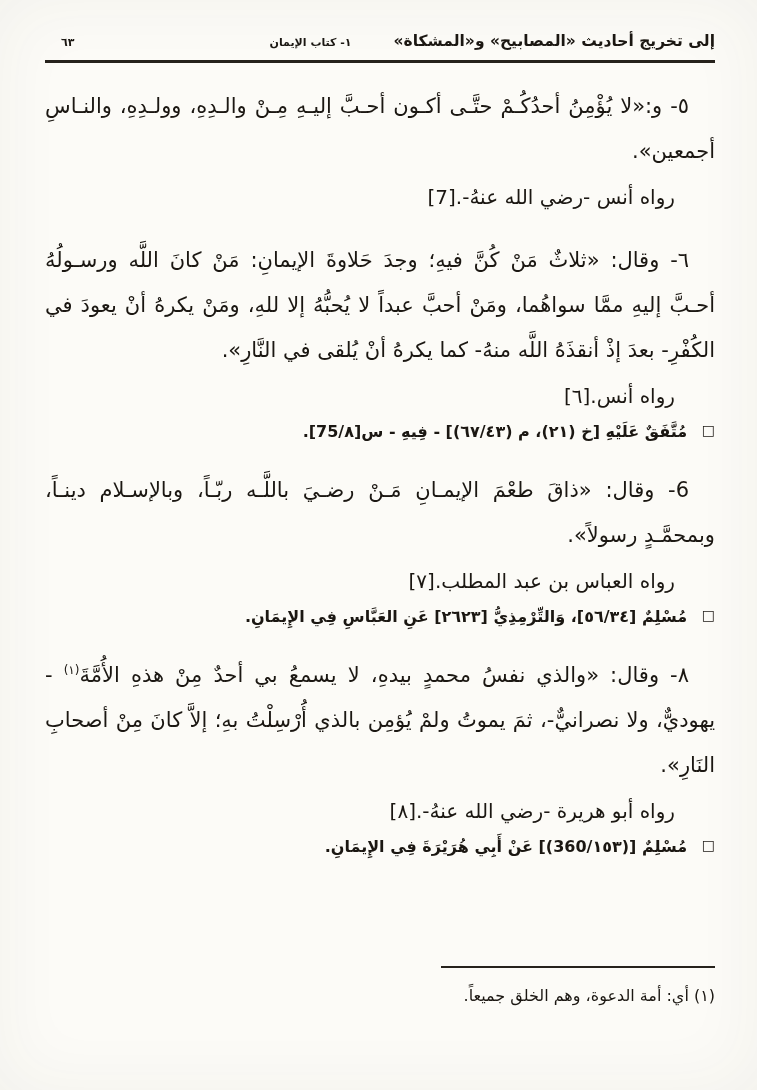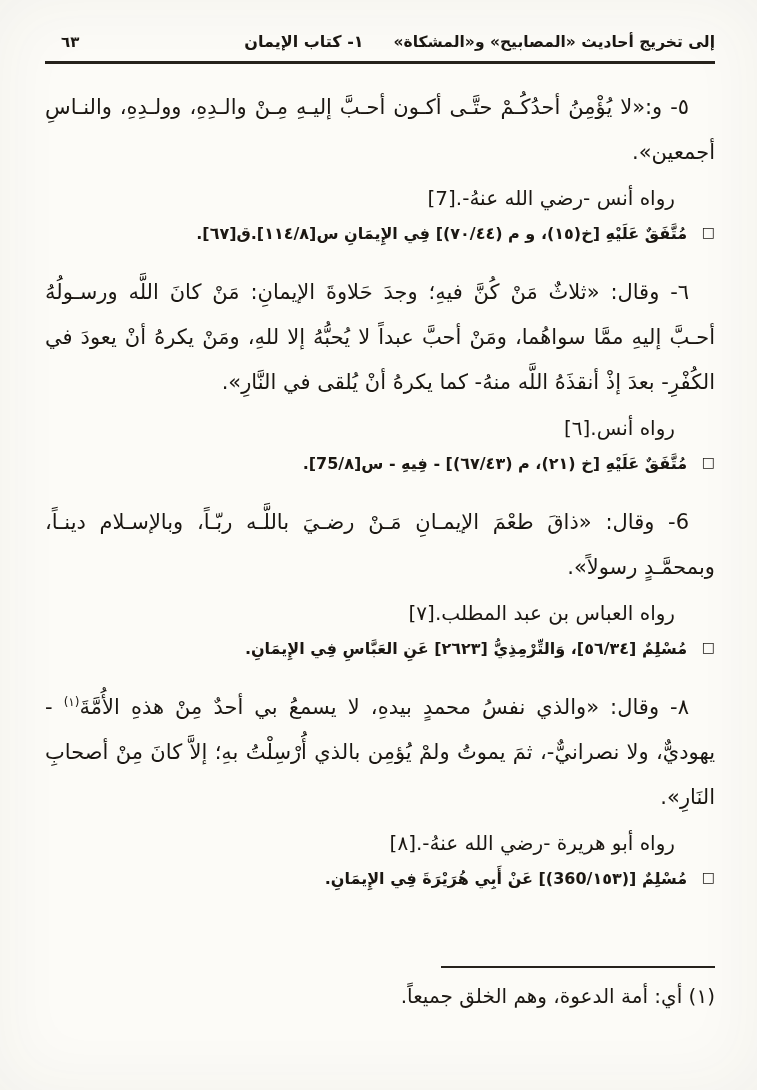--- a/index.html
+++ b/index.html
@@ -19,23 +19,23 @@
   }
   
   .page-header {
     display: flex;
     align-items: baseline;
     font-weight: bold;
     padding: 6px 0 10px 0;
     border-bottom: 3px solid #26221c;
   }
   .book-title   { font-size: 15.5px; white-space: nowrap; }
-  .chapter-title{ font-size: 16px; white-space: nowrap; margin-right: 30px; }
+  .chapter-title{ font-size: 11px; white-space: nowrap; margin-right: 42px; }
   .header-spacer{ flex: 1; }
-  .page-number  { font-size: 15px; margin-left: 16px; letter-spacing: 2px; }
+  .page-number  { font-size: 11px; margin-left: 16px; letter-spacing: 2px; }
 
   
   .matn {
     font-size: 21px;
     line-height: 45px;
     text-align: justify;
     text-indent: 26px;
     margin: 21px 0 0 0;
   }
   .narrator {
@@ -73,45 +73,41 @@
     left: 45px;
     text-align: right;
   }
   .footnote-rule {
     width: 274px;
     height: 0;
     border-top: 2px solid #26221c;
     margin: 0 0 16px 0; 
   }
   .footnote-text {
-    font-size: 20px;
+    font-size: 16px;
     line-height: 24px;
     white-space: nowrap;
     text-align: right;
   }
 </style>
 </head>
 <body>
 
 <div class="page">
 
   <header class="page-header">
     <span class="book-title">إلى تخريج أحاديث «المصابيح» و«المشكاة»</span>
     <span class="chapter-title">١- كتاب الإيمان</span>
     <span class="header-spacer"></span>
     <span class="page-number">٦٣</span>
   </header>
 
   <article>
     <p class="matn">٥- و:«لا يُؤْمِنُ أحدُكُـمْ حتَّـى أكـون أحـبَّ إليـهِ مِـنْ والـدِهِ، وولـدِهِ، والنـاسِ أجمعين».</p>
     <p class="narrator">رواه أنس -رضي الله عنهُ-.[7]</p>
-    <p class="takhrij">
-      <span class="sq">□</span>
-      <span>مُتَّفَقٌ عَلَيْهِ [خ(١٥)، و م (٧٠/٤٤)] فِي الإِيمَانِ س[١١٤/٨].ق[٦٧].</span>
-    </p>
   </article>
 
   <article>
     <p class="matn">٦- وقال: «ثلاثٌ مَنْ كُنَّ فيهِ؛ وجدَ حَلاوةَ الإيمانِ: مَنْ كانَ اللَّه ورسـولُهُ أحـبَّ إليهِ ممَّا سواهُما، ومَنْ أحبَّ عبداً لا يُحبُّهُ إلا للهِ، ومَنْ يكرهُ أنْ يعودَ في الكُفْرِ- بعدَ إذْ أنقذَهُ اللَّه منهُ- كما يكرهُ أنْ يُلقى في النَّارِ».</p>
     <p class="narrator">رواه أنس.[٦]</p>
     <p class="takhrij">
       <span class="sq">□</span>
       <span>مُتَّفَقٌ عَلَيْهِ [خ (٢١)، م (٦٧/٤٣)] - فِيهِ - س[75/٨].</span>
     </p>
   </article>

